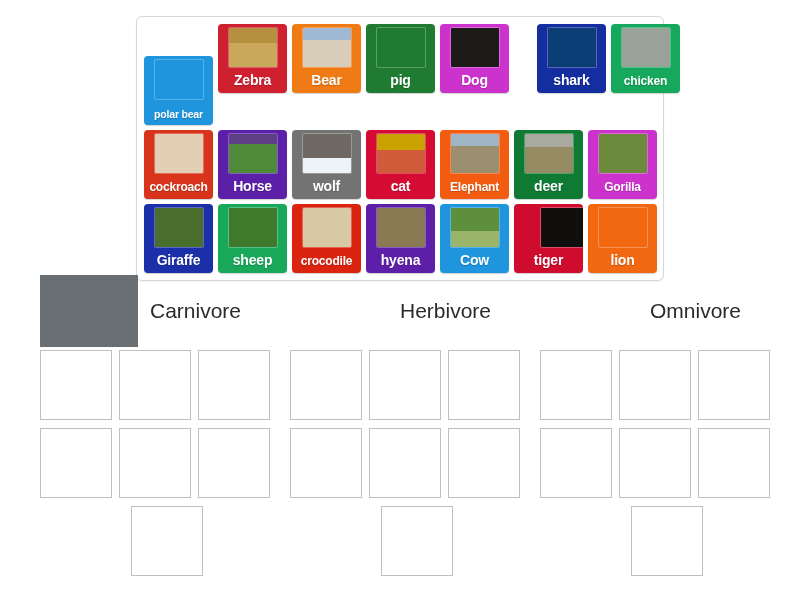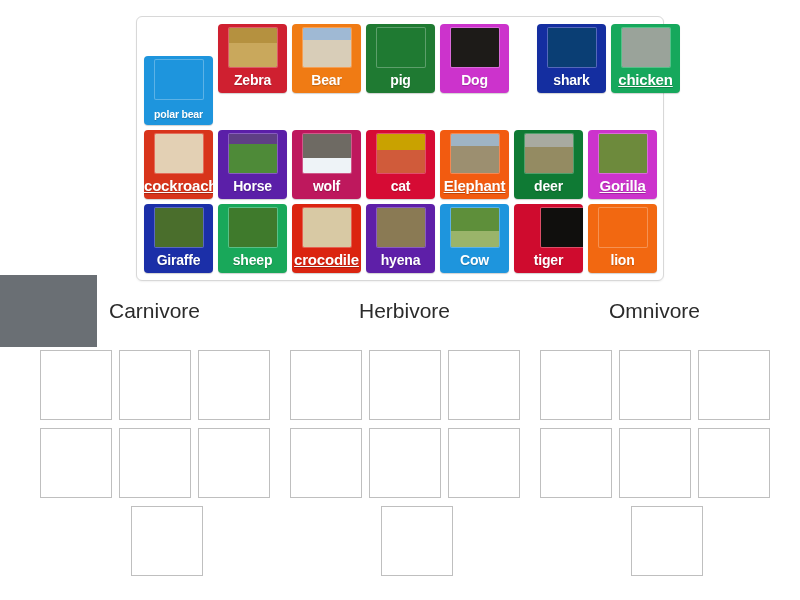--- a/index.html
+++ b/index.html
@@ -69,30 +69,29 @@
     width: 100%;
     position: absolute;
     left: 0;
     bottom: 6px;
     font-size: 14px;
     letter-spacing: -0.2px;
     text-shadow: 0 1px 1px rgba(0,0,0,0.22);
     white-space: nowrap;
   }
   .tile-label.tiny  { font-size: 10.5px; }
-  .tile-label.small { font-size: 15px; text-decoration: underline; }
+  .tile-label.small { font-size: 12px; }
 
   
   #categories {
     position: absolute;
-    left: 29px;
+    left: 40px;
     top: 272px;
     width: 720px;
     display: flex;
-    justify-content: flex-end;
   }
   .category-col {
     width: 250px;
     flex: 0 0 250px;
   }
   .category-header {
     display: flex;
     align-items: center;
     height: 78px;
   }
@@ -178,21 +177,21 @@
     </div>
     <div class="tile-row">
       <div class="tile" style="background: rgb(216, 52, 27);">
         <div class="tile-thumb" style="background-image: linear-gradient(rgb(227, 208, 180) 0px, rgb(227, 208, 180) 100%), radial-gradient(26% 30% at 40% 52%, rgb(36, 22, 8) 0px, rgb(36, 22, 8) 78%, transparent 82%), linear-gradient(90deg, transparent 62%, rgb(142, 115, 82) 63%, rgb(142, 115, 82) 66%, transparent 67%);"></div>
         <div class="tile-label small">cockroach</div>
       </div>
       <div class="tile" style="background: rgb(91, 31, 168);">
         <div class="tile-thumb" style="background-image: linear-gradient(rgb(95, 63, 133) 0px, rgb(95, 63, 133) 26%, rgb(78, 138, 56) 26%, rgb(78, 138, 56) 100%), radial-gradient(30% 30% at 52% 48%, rgb(181, 106, 34) 0px, rgb(181, 106, 34) 76%, transparent 79%);"></div>
         <div class="tile-label">Horse</div>
       </div>
-      <div class="tile" style="background: #be185d;">
+      <div class="tile" style="background: #737373;">
         <div class="tile-thumb" style="background-image: linear-gradient(rgb(110, 106, 99) 0px, rgb(110, 106, 99) 62%, rgb(238, 243, 247) 62%, rgb(238, 243, 247) 100%), radial-gradient(18% 30% at 56% 52%, rgb(230, 232, 234) 0px, rgb(230, 232, 234) 78%, transparent 82%);"></div>
         <div class="tile-label">wolf</div>
       </div>
       <div class="tile" style="background: rgb(214, 11, 52);">
         <div class="tile-thumb" style="background-image: linear-gradient(rgb(201, 162, 0) 0px, rgb(201, 162, 0) 42%, rgb(208, 91, 58) 42%, rgb(208, 91, 58) 100%), radial-gradient(34% 34% at 56% 62%, rgb(242, 239, 232) 0px, rgb(242, 239, 232) 74%, transparent 77%);"></div>
         <div class="tile-label">cat</div>
       </div>
       <div class="tile" style="background: rgb(242, 91, 16);">
         <div class="tile-thumb" style="background-image: linear-gradient(rgb(159, 180, 196) 0px, rgb(159, 180, 196) 32%, rgb(156, 143, 112) 32%, rgb(156, 143, 112) 100%), radial-gradient(40% 38% at 54% 50%, rgb(141, 141, 138) 0px, rgb(141, 141, 138) 76%, transparent 79%);"></div>
         <div class="tile-label small">Elephant</div>

